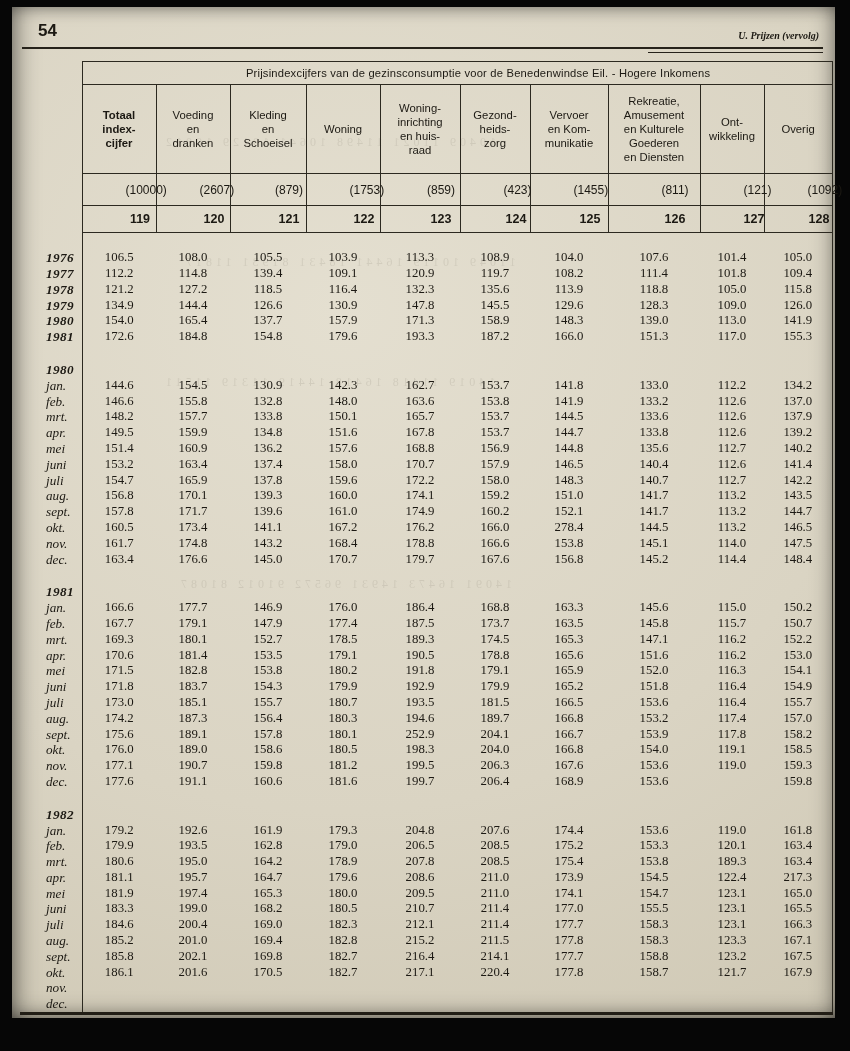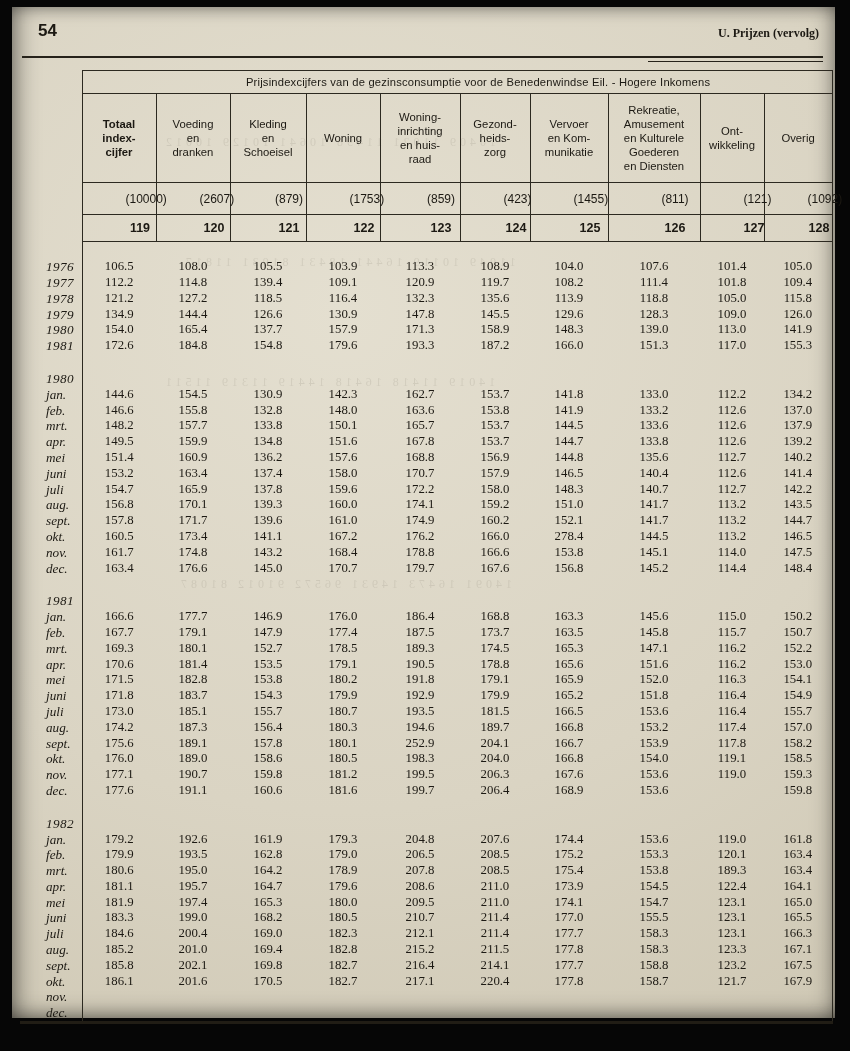--- a/index.html
+++ b/index.html
@@ -6,43 +6,43 @@
   body{width:850px;height:1051px;background:#060606;position:relative;overflow:hidden;
        font-family:"Liberation Serif",serif;}
   .page{position:absolute;left:12px;top:7px;right:15px;bottom:33px;
     background:radial-gradient(120% 90% at 40% 30%, #e4dfd0 0%, #dad4c3 55%, #cdc6b2 100%);
     box-shadow: inset 16px 0 24px -12px rgba(0,0,0,.45),
                 inset -14px 0 22px -12px rgba(0,0,0,.40),
                 inset 0 12px 18px -12px rgba(0,0,0,.35),
                 inset 0 -14px 22px -12px rgba(0,0,0,.45);
     box-sizing:border-box;padding:12px 10px 0 8px;color:#1c1913;}
   .pagehead{display:flex;justify-content:space-between;align-items:flex-end;
-    padding:2px 4px 15px 18px;}
+    padding:2px 4px 6px 18px;}
   .pagenum{font-family:"Liberation Sans",sans-serif;font-weight:bold;font-size:17px;}
-  .secttitle{font-weight:bold;font-size:12px;padding-right:2px;}
+  .secttitle{font-weight:bold;font-size:10px;padding-right:2px;font-style:italic;}
   .headrule{height:2px;background:#26221a;margin:0 2px;}
   .headrule2{height:1px;background:#26221a;margin:3px 2px 0 auto;width:175px;}
   table{width:100%;border-collapse:collapse;table-layout:fixed;margin-top:8px;
         border-bottom:3px solid #211d15;position:relative;}
   th{font-weight:normal;padding-left:43px;}
   th.box{border:1px solid #2c2920;}
   th.corner{border:none;}
   .title{font-family:"Liberation Sans",sans-serif;font-size:11.2px;height:20px;letter-spacing:.2px;}
   .colname{font-family:"Liberation Sans",sans-serif;font-size:11.3px;white-space:pre-line;
            vertical-align:middle;height:84px;padding:2px 1px;line-height:1.25;}
   #row-names th:nth-child(2){font-weight:bold;}
   .colweight{font-family:"Liberation Sans",sans-serif;font-size:12px;font-weight:normal;height:29px;}
   .base{font-family:"Liberation Sans",sans-serif;font-size:12.5px;height:23px;}
   .colnum{font-family:"Liberation Sans",sans-serif;font-size:12.5px;font-weight:bold;height:24px;}
   tbody td{font-size:12.8px;height:15.8px;line-height:15.8px;text-align:center;padding:0;}
   tbody tr:first-child td{height:33px;vertical-align:bottom;}
   td.rowlabel{text-align:left;padding-left:26px;font-style:italic;font-size:13.2px;
               border-right:1px solid #2c2920;}
   td.lastcol{border-right:1px solid #2c2920;}
-  .yearlabel{font-size:13.4px;letter-spacing:.4px;}
+  .yearlabel{font-size:13.4px;letter-spacing:.4px;font-weight:bold;}
   tr.spacer td{height:17px;}
   .bleed{position:absolute;color:#5e584a;opacity:.12;filter:blur(.7px);
          transform:scaleX(-1);font-size:12px;letter-spacing:4px;white-space:nowrap;
          pointer-events:none;}
   .b1{top:128px;left:150px;} .b2{top:248px;left:170px;}
   .b3{top:368px;left:150px;} .b4{top:570px;left:165px;}
 </style>
 </head>
 <body>
 
@@ -594,21 +594,21 @@
           <td class="rowlabel">apr.</td>
           <td class="val">181.1</td>
           <td class="val">195.7</td>
           <td class="val">164.7</td>
           <td class="val">179.6</td>
           <td class="val">208.6</td>
           <td class="val">211.0</td>
           <td class="val">173.9</td>
           <td class="val">154.5</td>
           <td class="val">122.4</td>
-          <td class="val lastcol">164.1</td>
+          <td class="val lastcol">217.3</td>
         </tr>
         <tr>
           <td class="rowlabel">mei</td>
           <td class="val">181.9</td>
           <td class="val">197.4</td>
           <td class="val">165.3</td>
           <td class="val">180.0</td>
           <td class="val">209.5</td>
           <td class="val">211.0</td>
           <td class="val">174.1</td>

